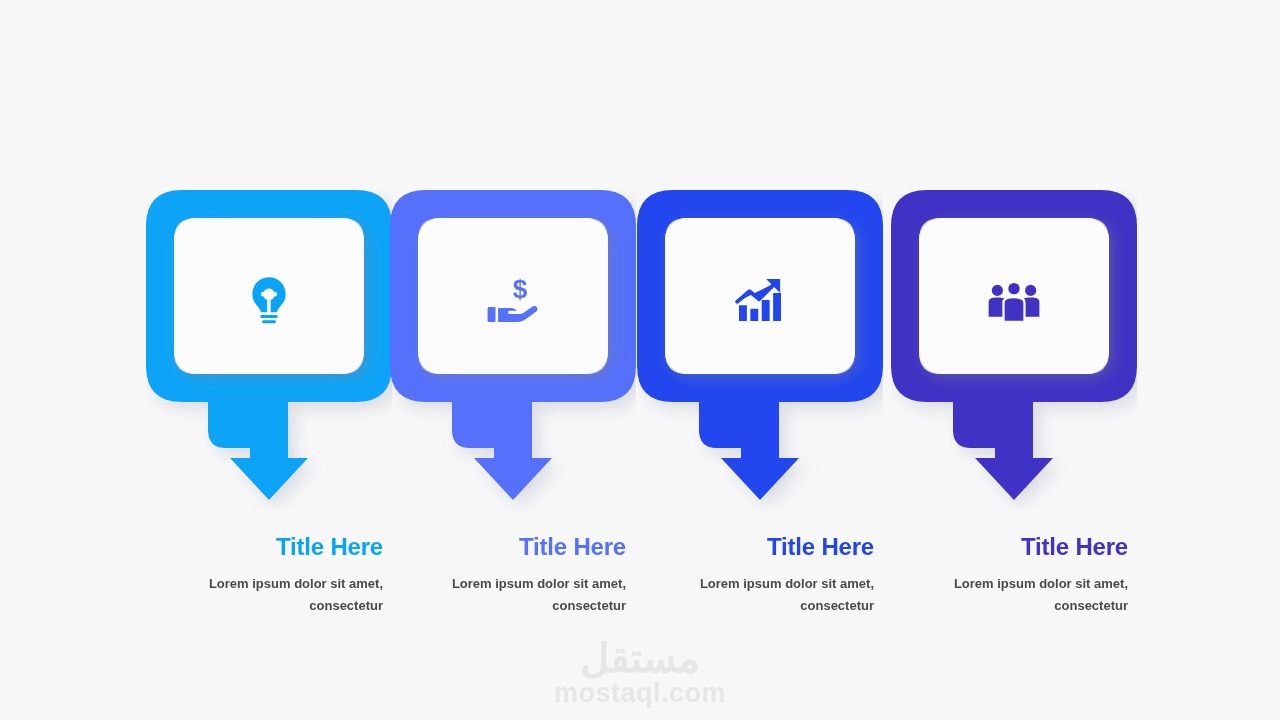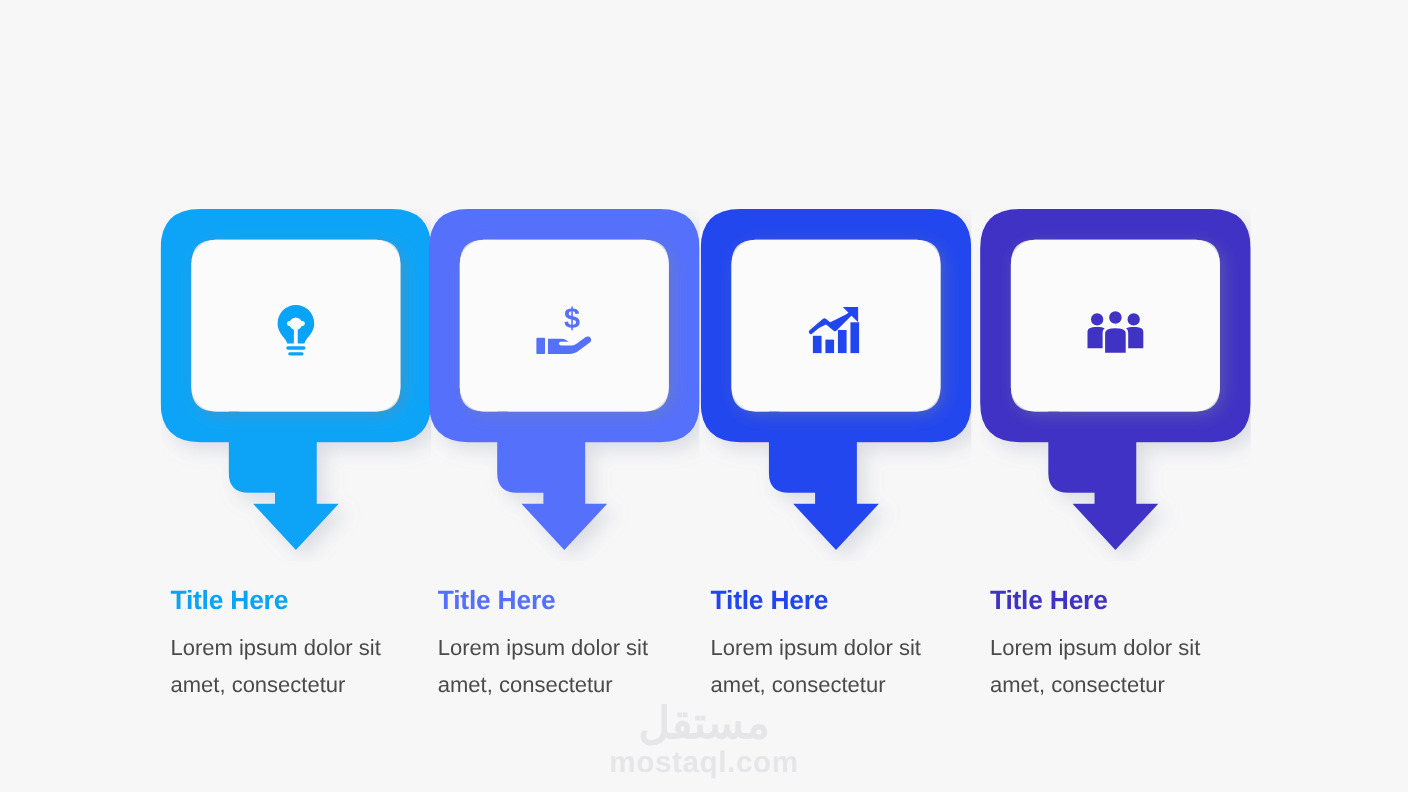--- a/index.html
+++ b/index.html
@@ -75,40 +75,40 @@
     position: absolute;
     left: 0;
     top: 534px;
     width: 1280px;
     height: 120px;
   }
   .caption {
     position: absolute;
     top: 0;
     width: 228px;
-    text-align: left;
+    text-align: right;
   }
   .caption.c0 { left: 155px; }
   .caption.c1 { left: 398px; }
   .caption.c2 { left: 646px; }
   .caption.c3 { left: 900px; }
 
   .caption-title {
     font-size: 24px;
     font-weight: bold;
     letter-spacing: -0.2px;
     margin: 0 0 13px 0;
     line-height: 1.1;
   }
   .caption-desc {
-    font-size: 20px;
+    font-size: 13px;
     color: #4a4a4a;
     line-height: 1.66;
     margin: 0;
-    font-weight: normal;
+    font-weight: bold;
   }
 
   
   .watermark {
     position: absolute;
     left: 50%;
     transform: translateX(-50%);
     top: 638px;
     width: 300px;
     text-align: center;

